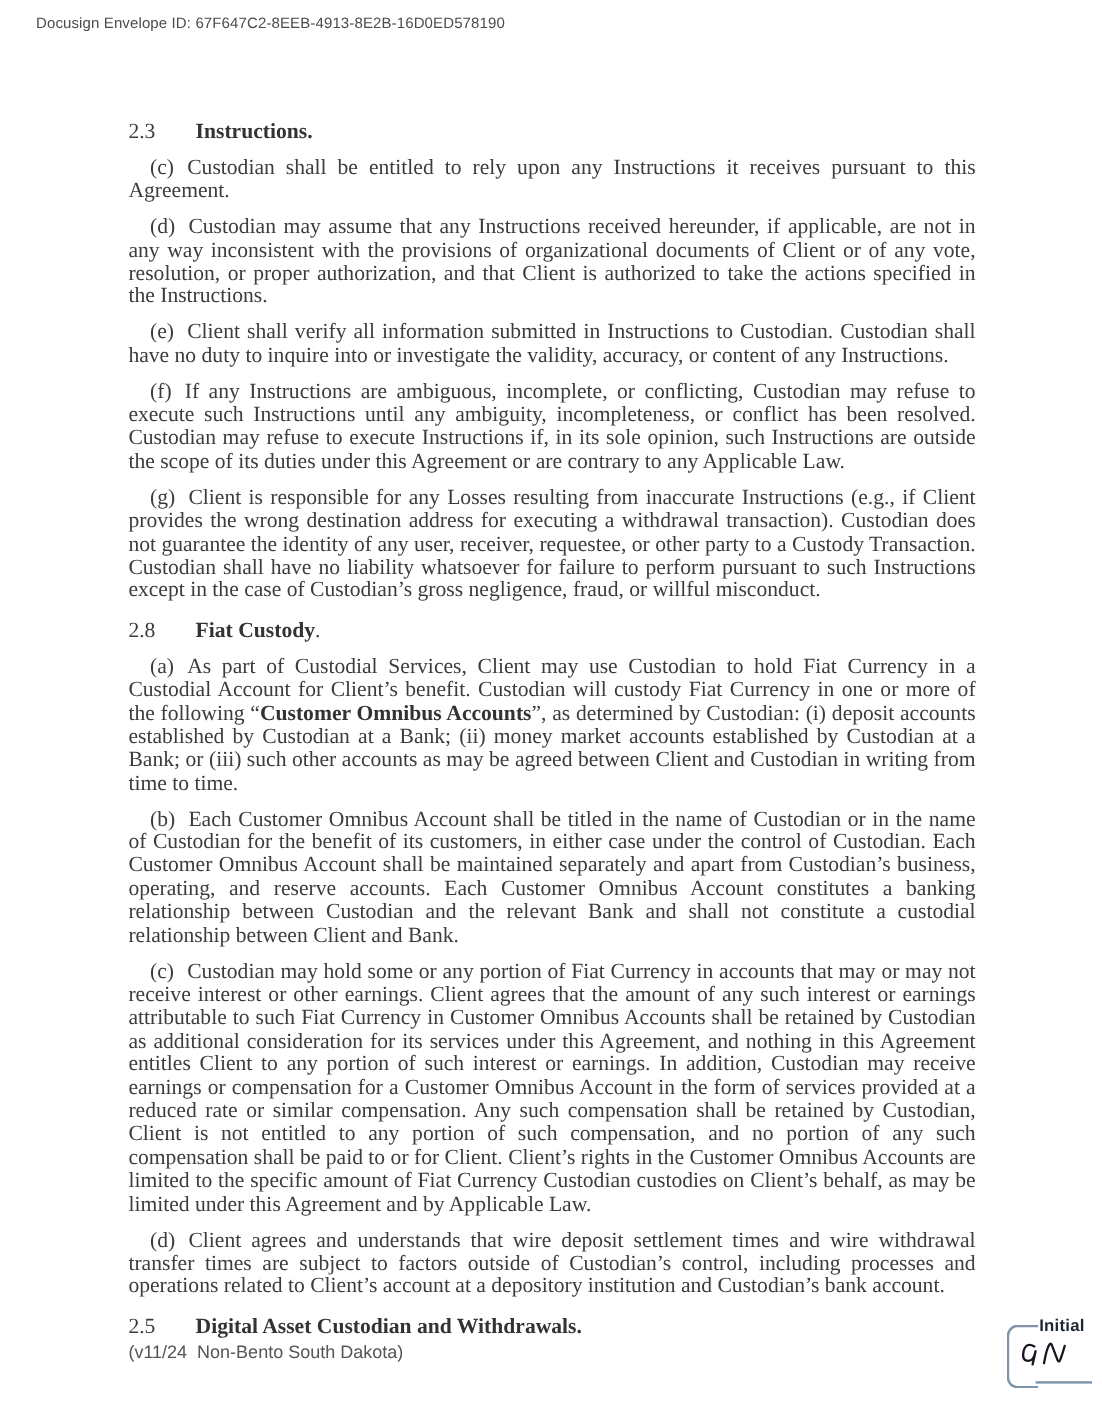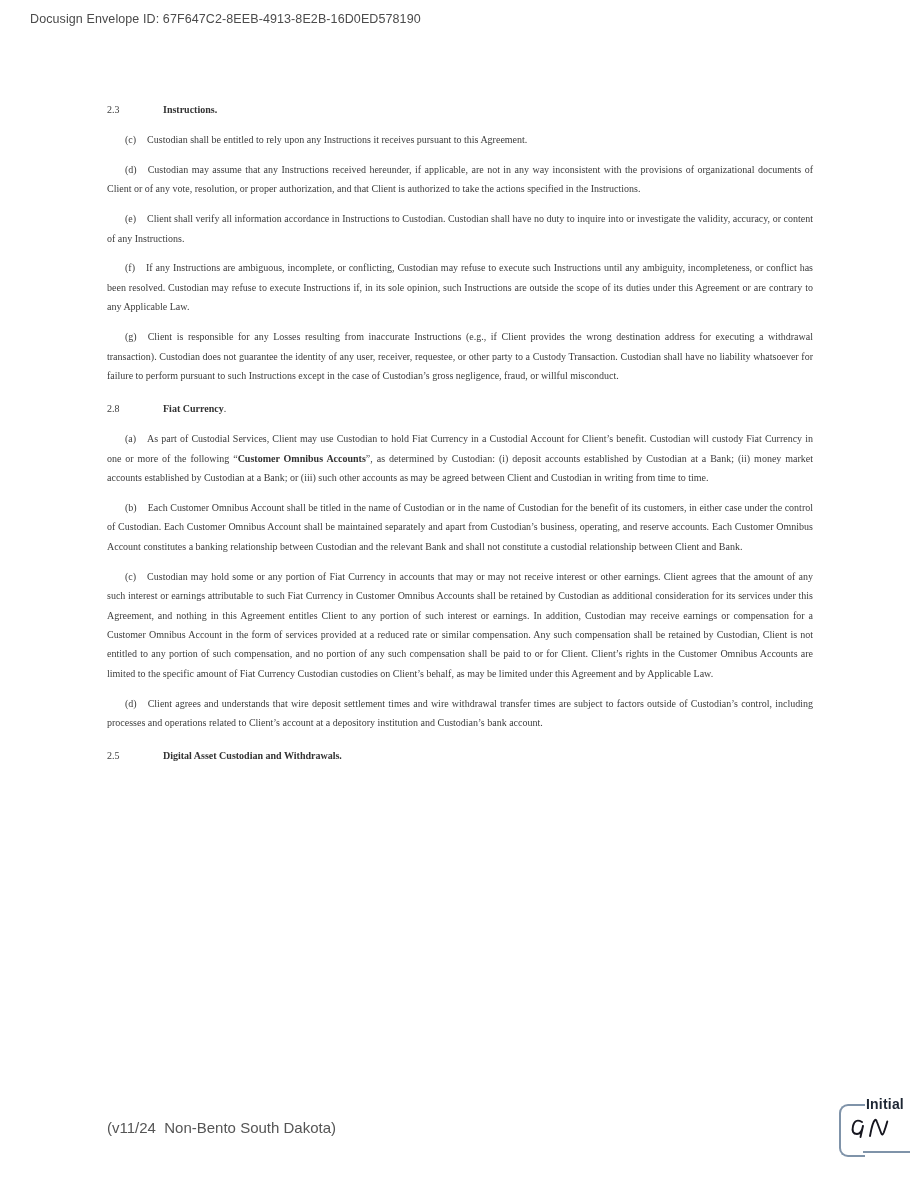--- a/index.html
+++ b/index.html
@@ -12,21 +12,21 @@
   }
   
   .envelope-id{
     position:absolute;left:30px;top:12px;
     font-family:"Liberation Sans", sans-serif;
     font-size:12.5px;color:#4b4b4b;letter-spacing:.1px;
   }
   
   .doc-body{
     position:absolute;left:107px;top:100px;width:706px;
-    font-size:10px;line-height:19.4px;color:#3c3c3c;
+    font-size:18px;line-height:19.4px;color:#3c3c3c;
   }
   .block{margin:0;}
   .block + .block{margin-top:10.5px;}
   .heading{margin-top:14px !important;}
   .heading:first-child{margin-top:0 !important;}
   .h-num{display:inline-block;width:56px;font-weight:normal;}
   .h-title{font-weight:bold;color:#333333;}
   .h-trail{font-weight:normal;}
   .para{text-align:justify;text-indent:18px;}
   .p-label{margin-right:11px;}
@@ -62,24 +62,24 @@
 <body>
 
 <div class="page">
 
   <div class="envelope-id">Docusign Envelope ID: 67F647C2-8EEB-4913-8E2B-16D0ED578190</div>
 
   <div class="doc-body">
       <div class="block heading"><span class="h-num">2.3</span><span class="h-title">Instructions.</span></div>
       <div class="block para"><span class="p-label">(c)</span><span class="seg">Custodian shall be entitled to rely upon any Instructions it receives pursuant to this Agreement.</span></div>
       <div class="block para"><span class="p-label">(d)</span><span class="seg">Custodian may assume that any Instructions received hereunder, if applicable, are not in any way inconsistent with the provisions of organizational documents of Client or of any vote, resolution, or proper authorization, and that Client is authorized to take the actions specified in the Instructions.</span></div>
-      <div class="block para"><span class="p-label">(e)</span><span class="seg">Client shall verify all information accordance in Instructions to Custodian. Custodian shall have no duty to inquire into or investigate the validity, accuracy, or content of any Instructions.</span></div>
+      <div class="block para"><span class="p-label">(e)</span><span class="seg">Client shall verify all information submitted in Instructions to Custodian. Custodian shall have no duty to inquire into or investigate the validity, accuracy, or content of any Instructions.</span></div>
       <div class="block para"><span class="p-label">(f)</span><span class="seg">If any Instructions are ambiguous, incomplete, or conflicting, Custodian may refuse to execute such Instructions until any ambiguity, incompleteness, or conflict has been resolved. Custodian may refuse to execute Instructions if, in its sole opinion, such Instructions are outside the scope of its duties under this Agreement or are contrary to any Applicable Law.</span></div>
       <div class="block para"><span class="p-label">(g)</span><span class="seg">Client is responsible for any Losses resulting from inaccurate Instructions (e.g., if Client provides the wrong destination address for executing a withdrawal transaction). Custodian does not guarantee the identity of any user, receiver, requestee, or other party to a Custody Transaction. Custodian shall have no liability whatsoever for failure to perform pursuant to such Instructions except in the case of Custodian’s gross negligence, fraud, or willful misconduct.</span></div>
-      <div class="block heading"><span class="h-num">2.8</span><span class="h-title">Fiat Currency</span><span class="h-trail">.</span></div>
+      <div class="block heading"><span class="h-num">2.8</span><span class="h-title">Fiat Custody</span><span class="h-trail">.</span></div>
       <div class="block para"><span class="p-label">(a)</span><span class="seg">As part of Custodial Services, Client may use Custodian to hold Fiat Currency in a Custodial Account for Client’s benefit. Custodian will custody Fiat Currency in one or more of the following “</span><span class="seg bold">Customer Omnibus Accounts</span><span class="seg">”, as determined by Custodian:  (i) deposit accounts established by Custodian at a Bank; (ii) money market accounts established by Custodian at a Bank; or (iii) such other accounts as may be agreed between Client and Custodian in writing from time to time.</span></div>
       <div class="block para"><span class="p-label">(b)</span><span class="seg">Each Customer Omnibus Account shall be titled in the name of Custodian or in the name of Custodian for the benefit of its customers, in either case under the control of Custodian.  Each Customer Omnibus Account shall be maintained separately and apart from Custodian’s business, operating, and reserve accounts. Each Customer Omnibus Account constitutes a banking relationship between Custodian and the relevant Bank and shall not constitute a custodial relationship between Client and Bank.</span></div>
       <div class="block para"><span class="p-label">(c)</span><span class="seg">Custodian may hold some or any portion of Fiat Currency in accounts that may or may not receive interest or other earnings. Client agrees that the amount of any such interest or earnings attributable to such Fiat Currency in Customer Omnibus Accounts shall be retained by Custodian as additional consideration for its services under this Agreement, and nothing in this Agreement entitles Client to any portion of such interest or earnings. In addition, Custodian may receive earnings or compensation for a Customer Omnibus Account in the form of services provided at a reduced rate or similar compensation. Any such compensation shall be retained by Custodian, Client is not entitled to any portion of such compensation, and no portion of any such  compensation shall be paid to or for Client.  Client’s rights in the Customer Omnibus Accounts are limited to the specific amount of Fiat Currency Custodian custodies on Client’s behalf, as may be limited under this Agreement and by Applicable Law.</span></div>
       <div class="block para"><span class="p-label">(d)</span><span class="seg">Client agrees and understands that wire deposit settlement times and wire withdrawal transfer times are subject to factors outside of Custodian’s control, including processes and operations related to Client’s account at a depository institution and Custodian’s bank account.</span></div>
       <div class="block heading"><span class="h-num">2.5</span><span class="h-title">Digital Asset Custodian and Withdrawals.</span></div>
     </div>
 
   <div class="doc-footer">(v11/24  Non-Bento South Dakota)</div>
 
   <div class="initial-tab" title="">

